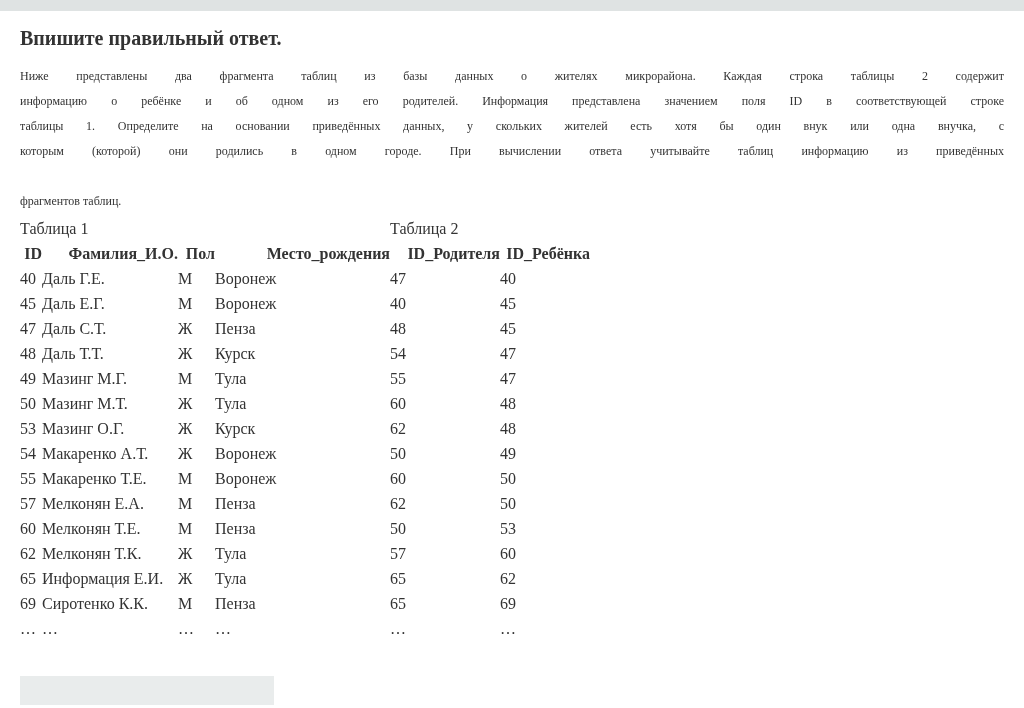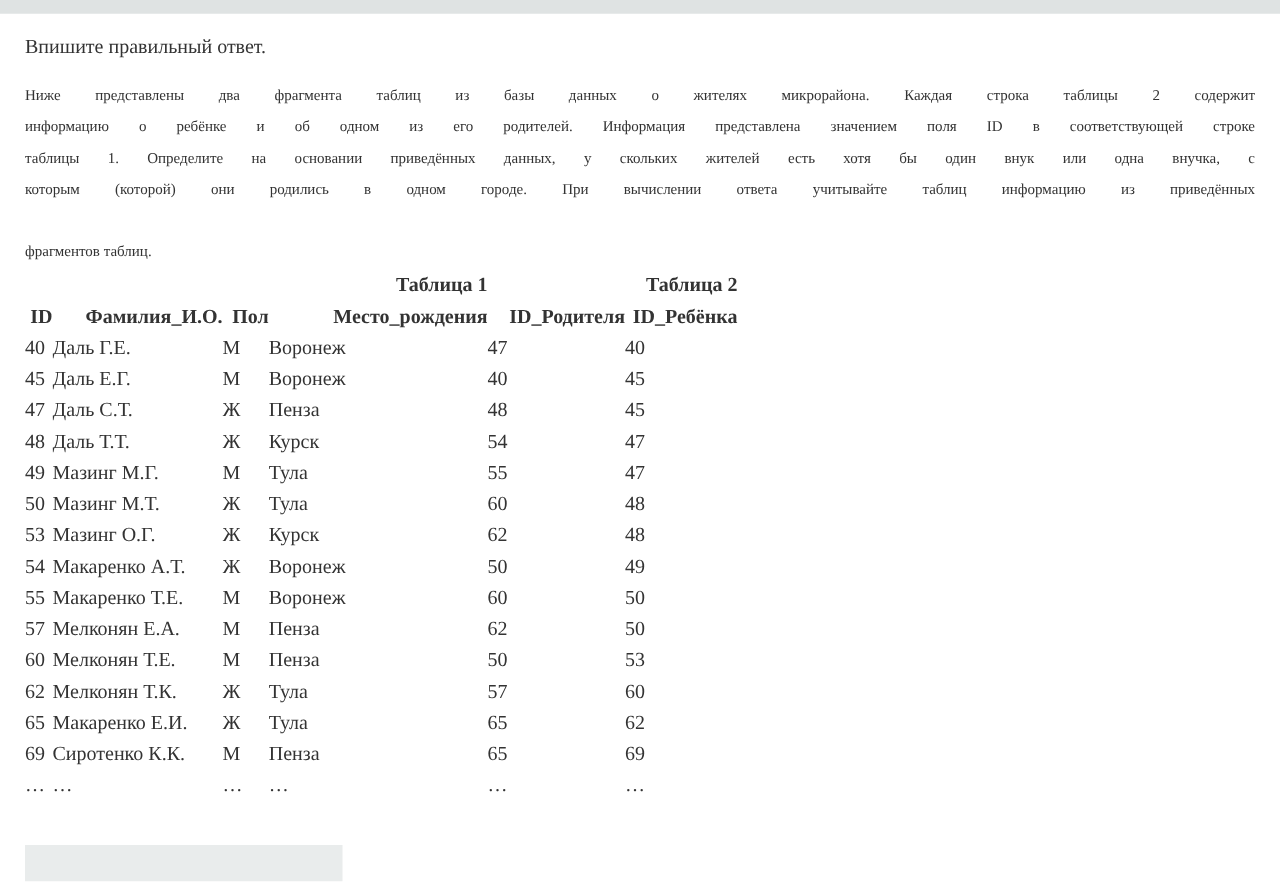--- a/index.html
+++ b/index.html
@@ -10,36 +10,36 @@
     color: #333333;
     overflow: hidden;
   }
   .top-bar {
     width: 100%; height: 11px;
     background: #dfe3e3;
   }
   .content { padding: 0 20px; }
   .question-title {
     margin-top: 17px;
-    font-size: 16px;
-    font-weight: normal;
+    font-size: 20px;
+    font-weight: bold;
     line-height: 20px;
   }
   .question-text { margin-top: 16px; width: 984px; }
   .para-line {
     font-size: 12px;
     line-height: 25px;
     text-align: justify;
     text-align-last: justify;
     white-space: normal;
   }
   .para-line.last { text-align-last: auto; margin-top: 25px; }
   .tables-area { display: flex; margin-top: 2px; }
   .tbl { font-size: 16px; line-height: 25px; }
-  .tbl .caption { font-weight: bold; height: 25px; text-align: right; }
+  .tbl .caption { font-weight: normal; height: 25px; }
   .row { display: grid; height: 25px; }
   .tbl1 .row { grid-template-columns: 22px 136px 37px 175px; }
   .tbl2 .row { grid-template-columns: 110px 90px; }
   .row.hdr .cell { font-weight: bold; text-align: right; }
   .cell { overflow: hidden; white-space: nowrap; }
   .answer-input {
     display: block;
     margin-top: 35px;
     width: 254px; height: 29px;
     background: #e9ecec;
@@ -147,21 +147,21 @@
             <div class="cell">Пенза</div>
           </div>
           <div class="row">
             <div class="cell">62</div>
             <div class="cell">Мелконян Т.К.</div>
             <div class="cell">Ж</div>
             <div class="cell">Тула</div>
           </div>
           <div class="row">
             <div class="cell">65</div>
-            <div class="cell">Макаренко Е.И.</div>
+            <div class="cell">Информация Е.И.</div>
             <div class="cell">Ж</div>
             <div class="cell">Тула</div>
           </div>
           <div class="row">
             <div class="cell">69</div>
             <div class="cell">Сиротенко К.К.</div>
             <div class="cell">М</div>
             <div class="cell">Пенза</div>
           </div>
           <div class="row">

